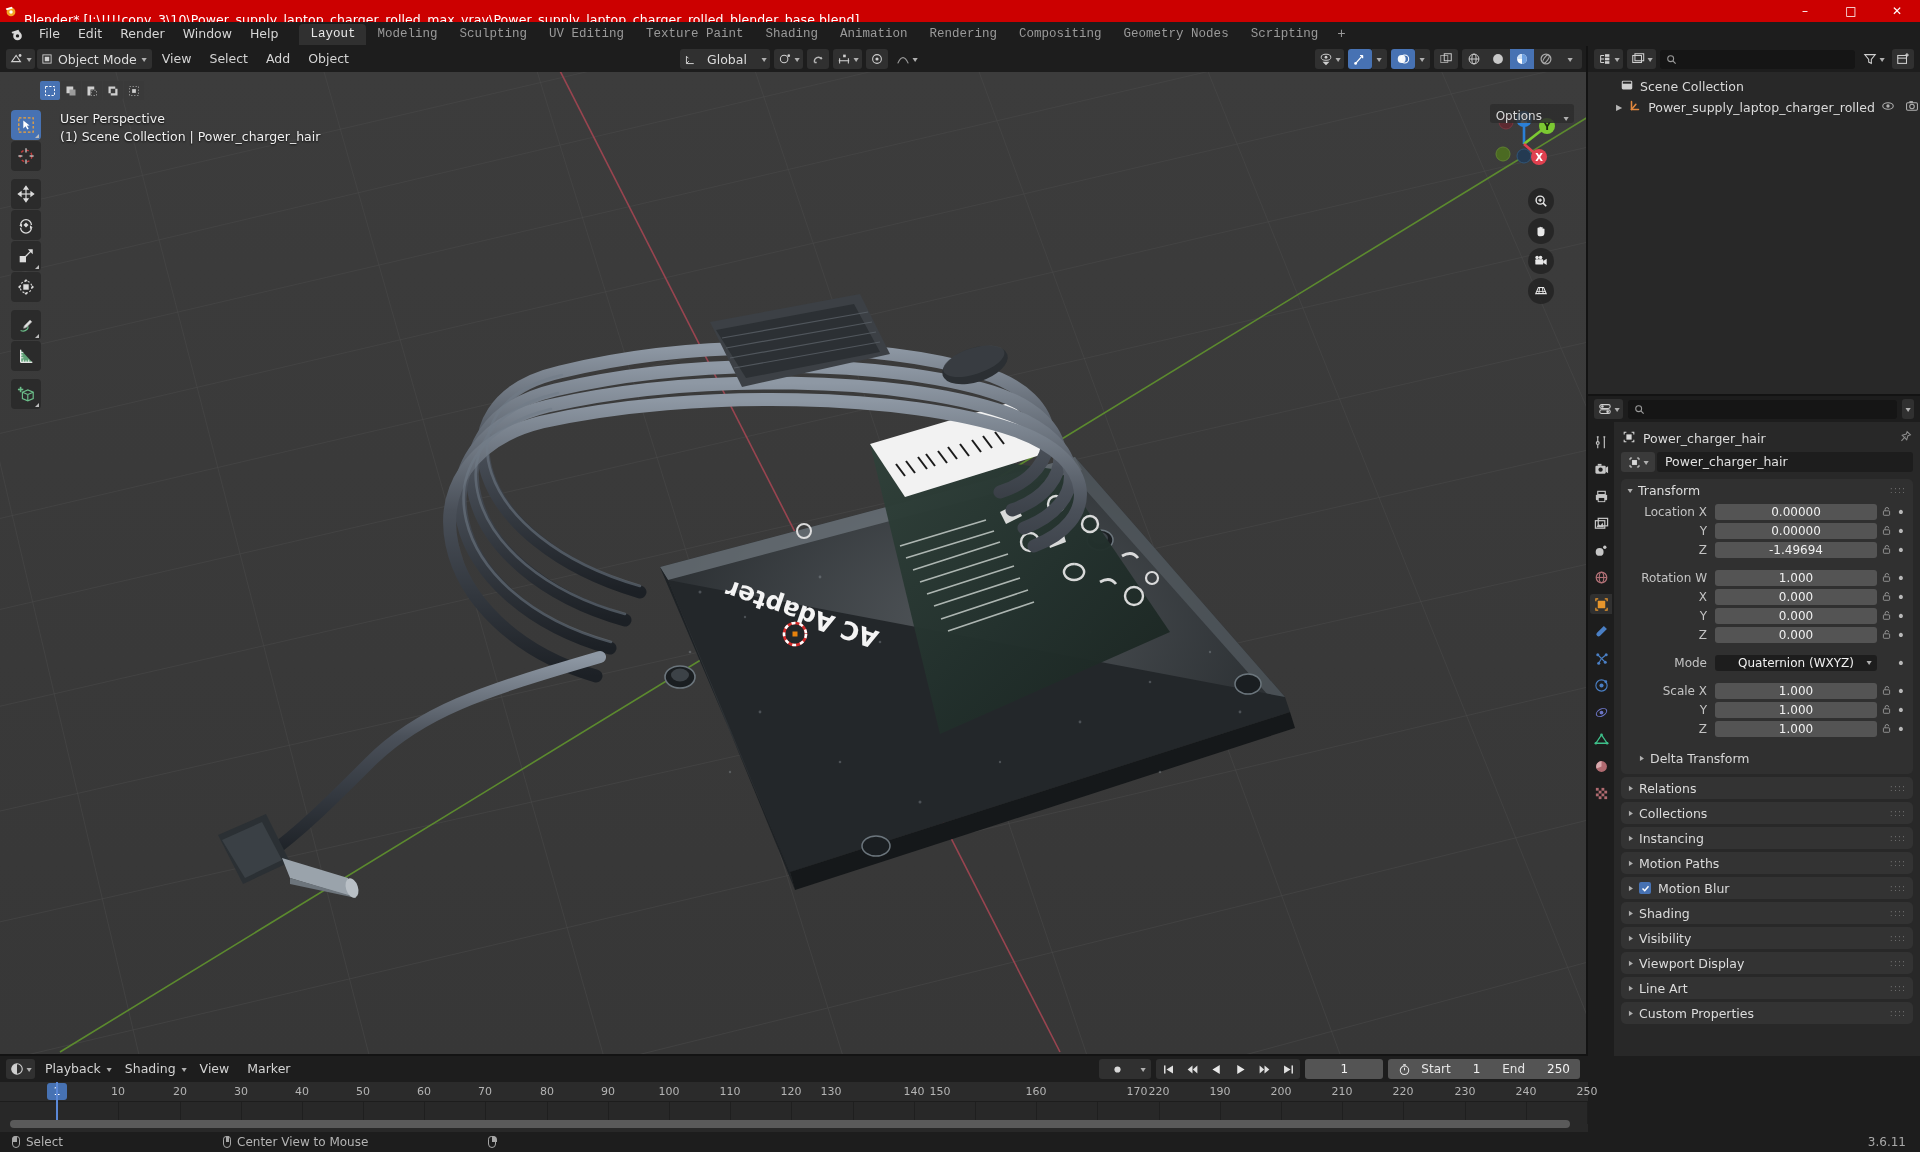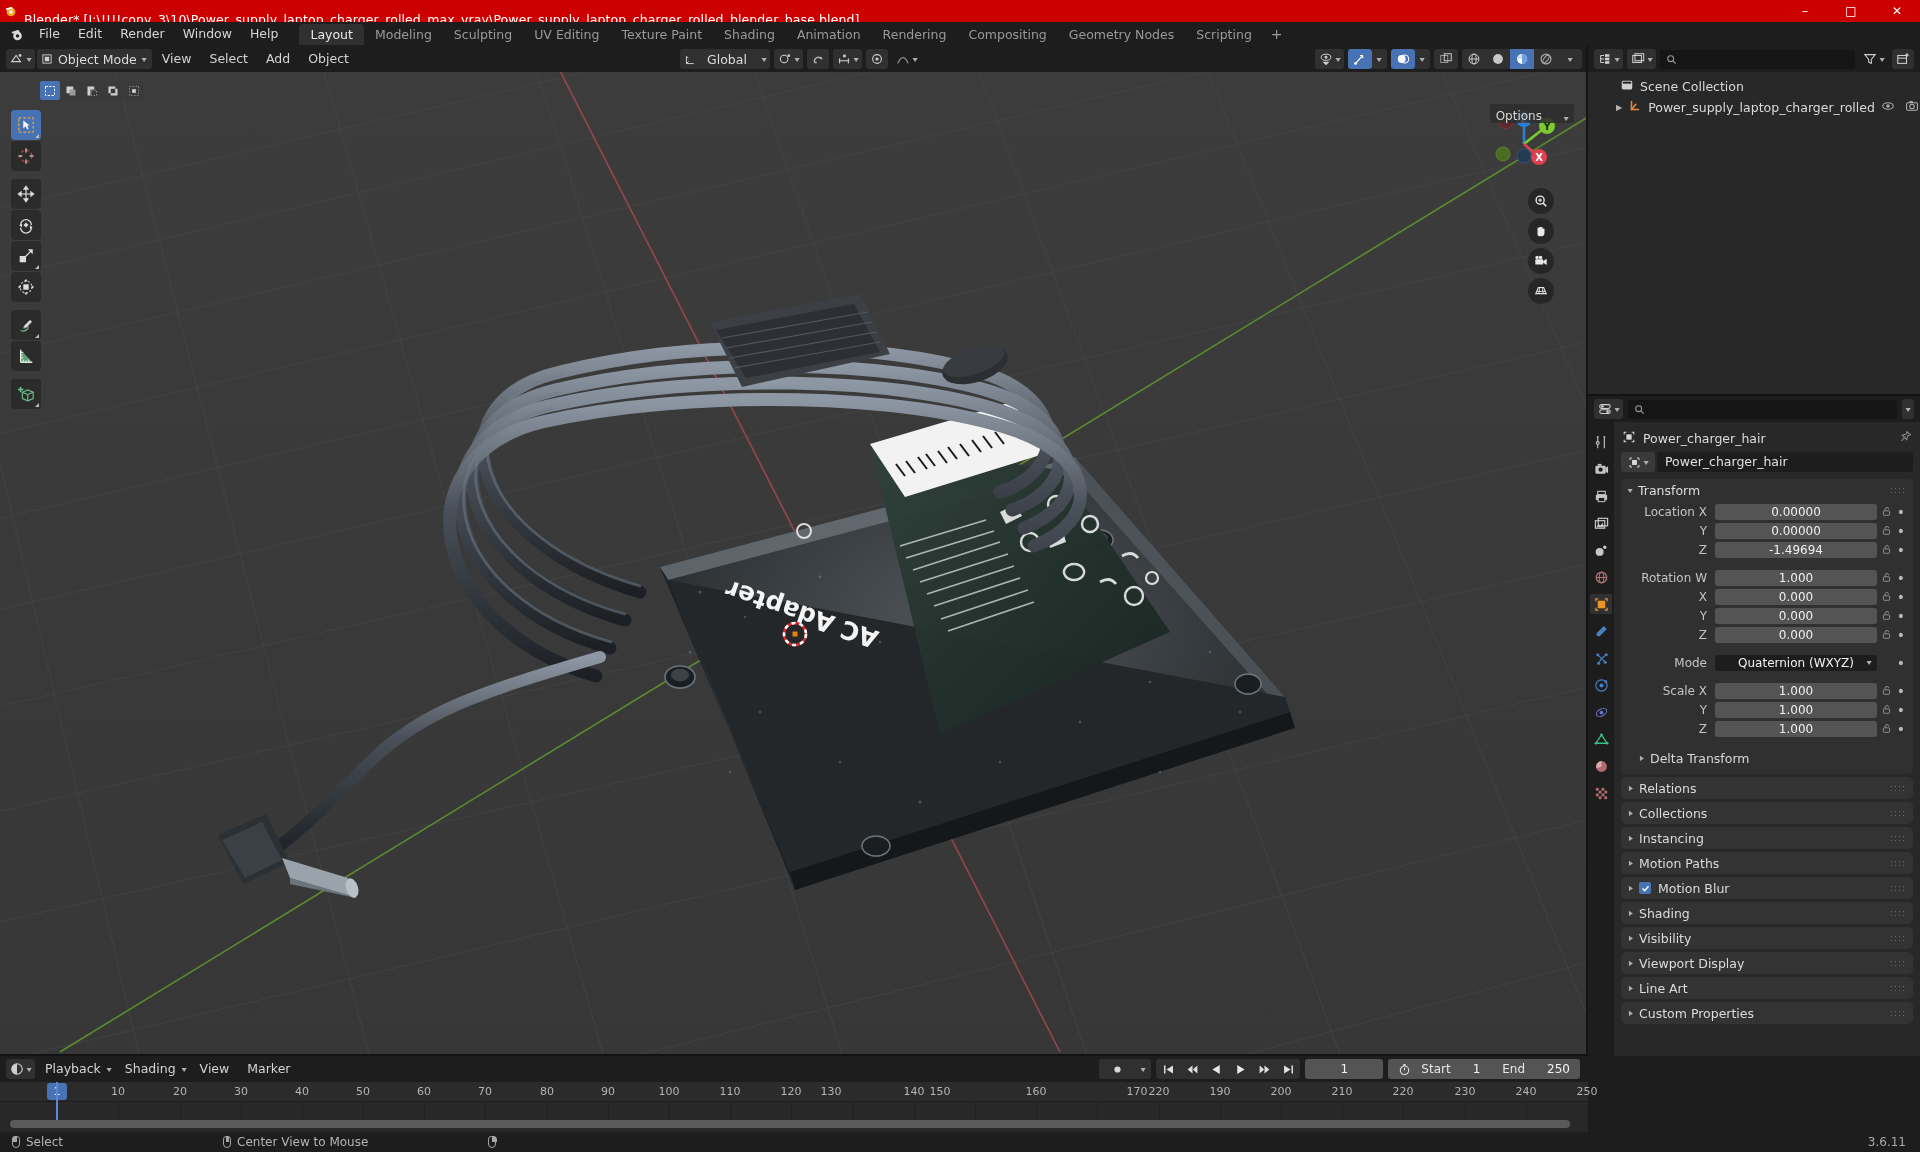--- a/index.html
+++ b/index.html
@@ -25,21 +25,21 @@
   .win-btns { position: absolute; right: 0; top: 0; height: 22px; display: flex; }
   .win-btn { width: 46px; height: 22px; display: flex; align-items: center; justify-content: center; color: #fff; font-size: 12px; }
 
   
   .topbar {
     position: absolute; top: 22px; left: 0; width: 1920px; height: 24px;
     background: #1d1d1d; display: flex; align-items: center; padding-left: 4px;
   }
   .blender-logo { width: 26px; height: 22px; display:flex; align-items:center; justify-content:center; }
   .menu-item { padding: 0 9px; height: 22px; line-height: 22px; font-size: 12.5px; color: #d6d6d6; border-radius: 3px; }
-  .ws-tabs { display: flex; align-items: flex-end; margin-left: 12px; gap: 0px; }
+  .ws-tabs { display: flex; align-items: flex-end; margin-left: 12px; gap: 0px; font-family: Liberation Mono, monospace; }
   .ws-tab { padding: 0 11px; height: 21px; line-height: 21px; font-size: 12.5px; color: #9a9a9a; border-radius: 4px 4px 0 0; }
   .ws-tab.active { background: #303030; color: #e8e8e8; }
   .ws-plus { padding: 0 8px; color: #9a9a9a; font-size: 14px; line-height: 21px; }
 
   .topbar-right { position: absolute; right: 6px; top: 22px; height: 24px; display: flex; align-items: center; gap: 4px; }
   .id-block { display:flex; align-items:center; height:19px; background:#232323; border-radius:3px; overflow:hidden; }
   .id-icobtn { width: 30px; height:19px; background:#303030; display:flex; align-items:center; justify-content:center; gap:2px; }
   .id-name { min-width: 96px; height:19px; line-height:19px; padding: 0 8px; font-size: 12px; color:#dcdcdc; background:#232323; }
   .id-sm { width: 20px; height:19px; display:flex; align-items:center; justify-content:center; background:#3a3a3a; }
   .id-sm.flat { background: transparent; }
@@ -623,20 +623,24 @@
             </svg>
         </div>
         <div>
           <svg width="12" height="12" viewBox="0 0 16 16">
               <rect x="2" y="2" width="12" height="12" fill="none" stroke="#9a9a9a" stroke-width="1.1" stroke-dasharray="2 2"></rect>
               <rect x="5.5" y="5.5" width="5" height="5" fill="#cfcfcf"></rect>
             </svg>
         </div>
       </div>
 
+      <div class="vp-overlay-text">
+        <div>User Perspective</div>
+        <div>(1) Scene Collection | Power_charger_hair</div>
+      </div>
 
       <div class="toolbar">
         <div class="tool on">
           <svg width="18" height="18" viewBox="0 0 20 20">
               <rect x="2" y="2" width="16" height="16" fill="none" stroke="#f0a33a" stroke-width="1.4" stroke-dasharray="3 2"></rect>
               <path d="M7 5 L7 14 L9.5 11.5 L11.5 15 L13 14 L11 10.8 L14 10.5 Z" fill="#ffffff"></path>
             </svg>
           <div class="corner"></div>
         </div>
         <div class="tool">

